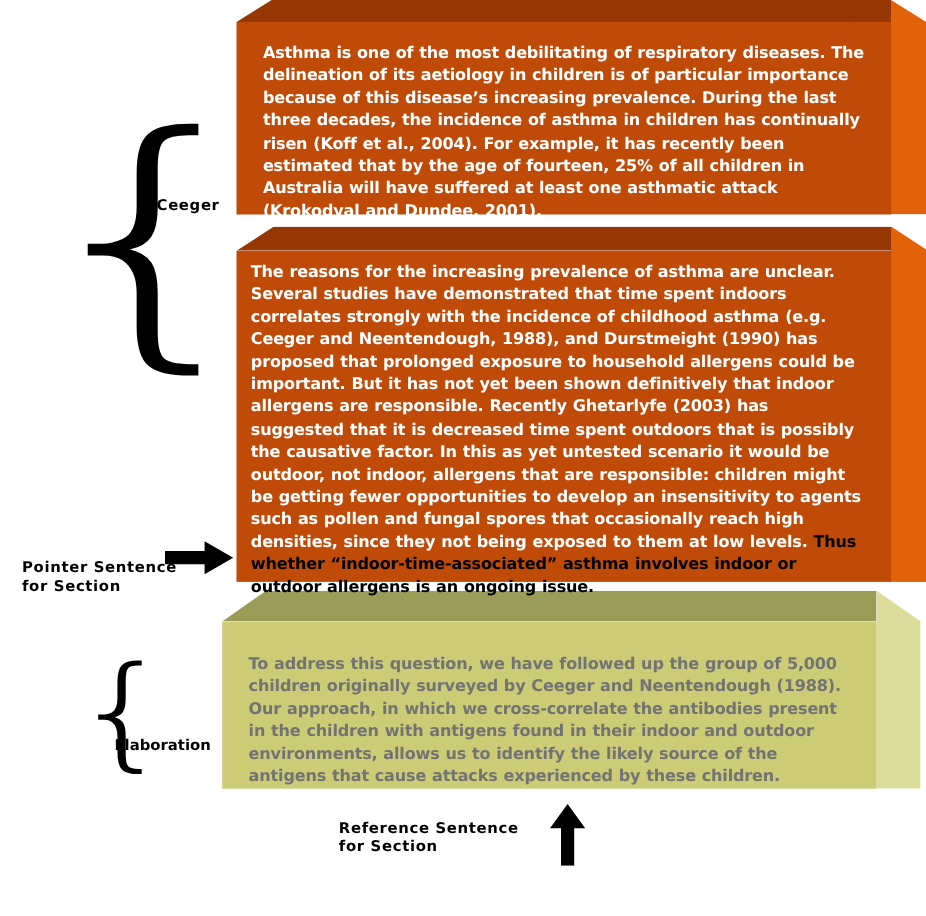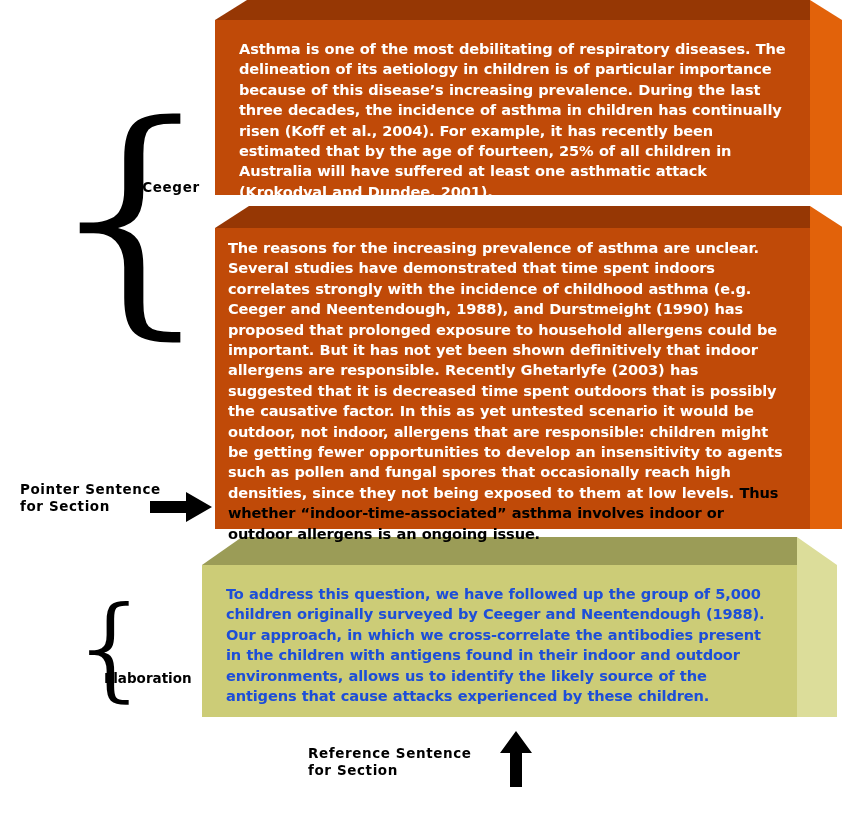--- a/index.html
+++ b/index.html
@@ -45,21 +45,21 @@
   
   .orange .face-front { background: #c04a08; }
   .orange .face-top   { background: #963704; }
   .orange .face-side  { background: #e2620a; }
   .orange .block-text { color: #ffffff; }
 
   
   .olive .face-front { background: #cccc77; }
   .olive .face-top   { background: #9b9c57; }
   .olive .face-side  { background: #dcdd9a; }
-  .olive .block-text { color: #1d4ed8; }
+  .olive .block-text { color: #737373; margin-top: 10px; }
 
   
   #block-frame-1 { left: 215px; top: 20px; width: 595px; height: 175px; }
   #block-frame-1 .face-top {
     left: 0; top: -20px; width: 595px; height: 20px;
     clip-path: polygon(0 100%, 32px 0, 100% 0, 100% 100%);
     background: #963704;
   }
   #block-frame-1 .face-top::after {
     content: "";
@@ -108,21 +108,21 @@
     line-height: 17px;
     letter-spacing: 0.6px;
   }
 
   #label-frame-of-reference {
     left: 125px; top: 170px;
     width: 92px;
     text-align: center;
     line-height: 34px;
   }
-  #label-pointer { left: 20px; top: 481px; }
+  #label-pointer { left: 20px; top: 508px; }
   #label-landmark { left: 308px; top: 745px; }
   #label-elaboration { left: 104px; top: 670px; letter-spacing: 0px; }
 
   .brace {
     position: absolute;
     color: #000000;
     font-family: "DejaVu Sans", sans-serif;
     font-weight: 100;
     line-height: 1;
     transform-origin: center center;

